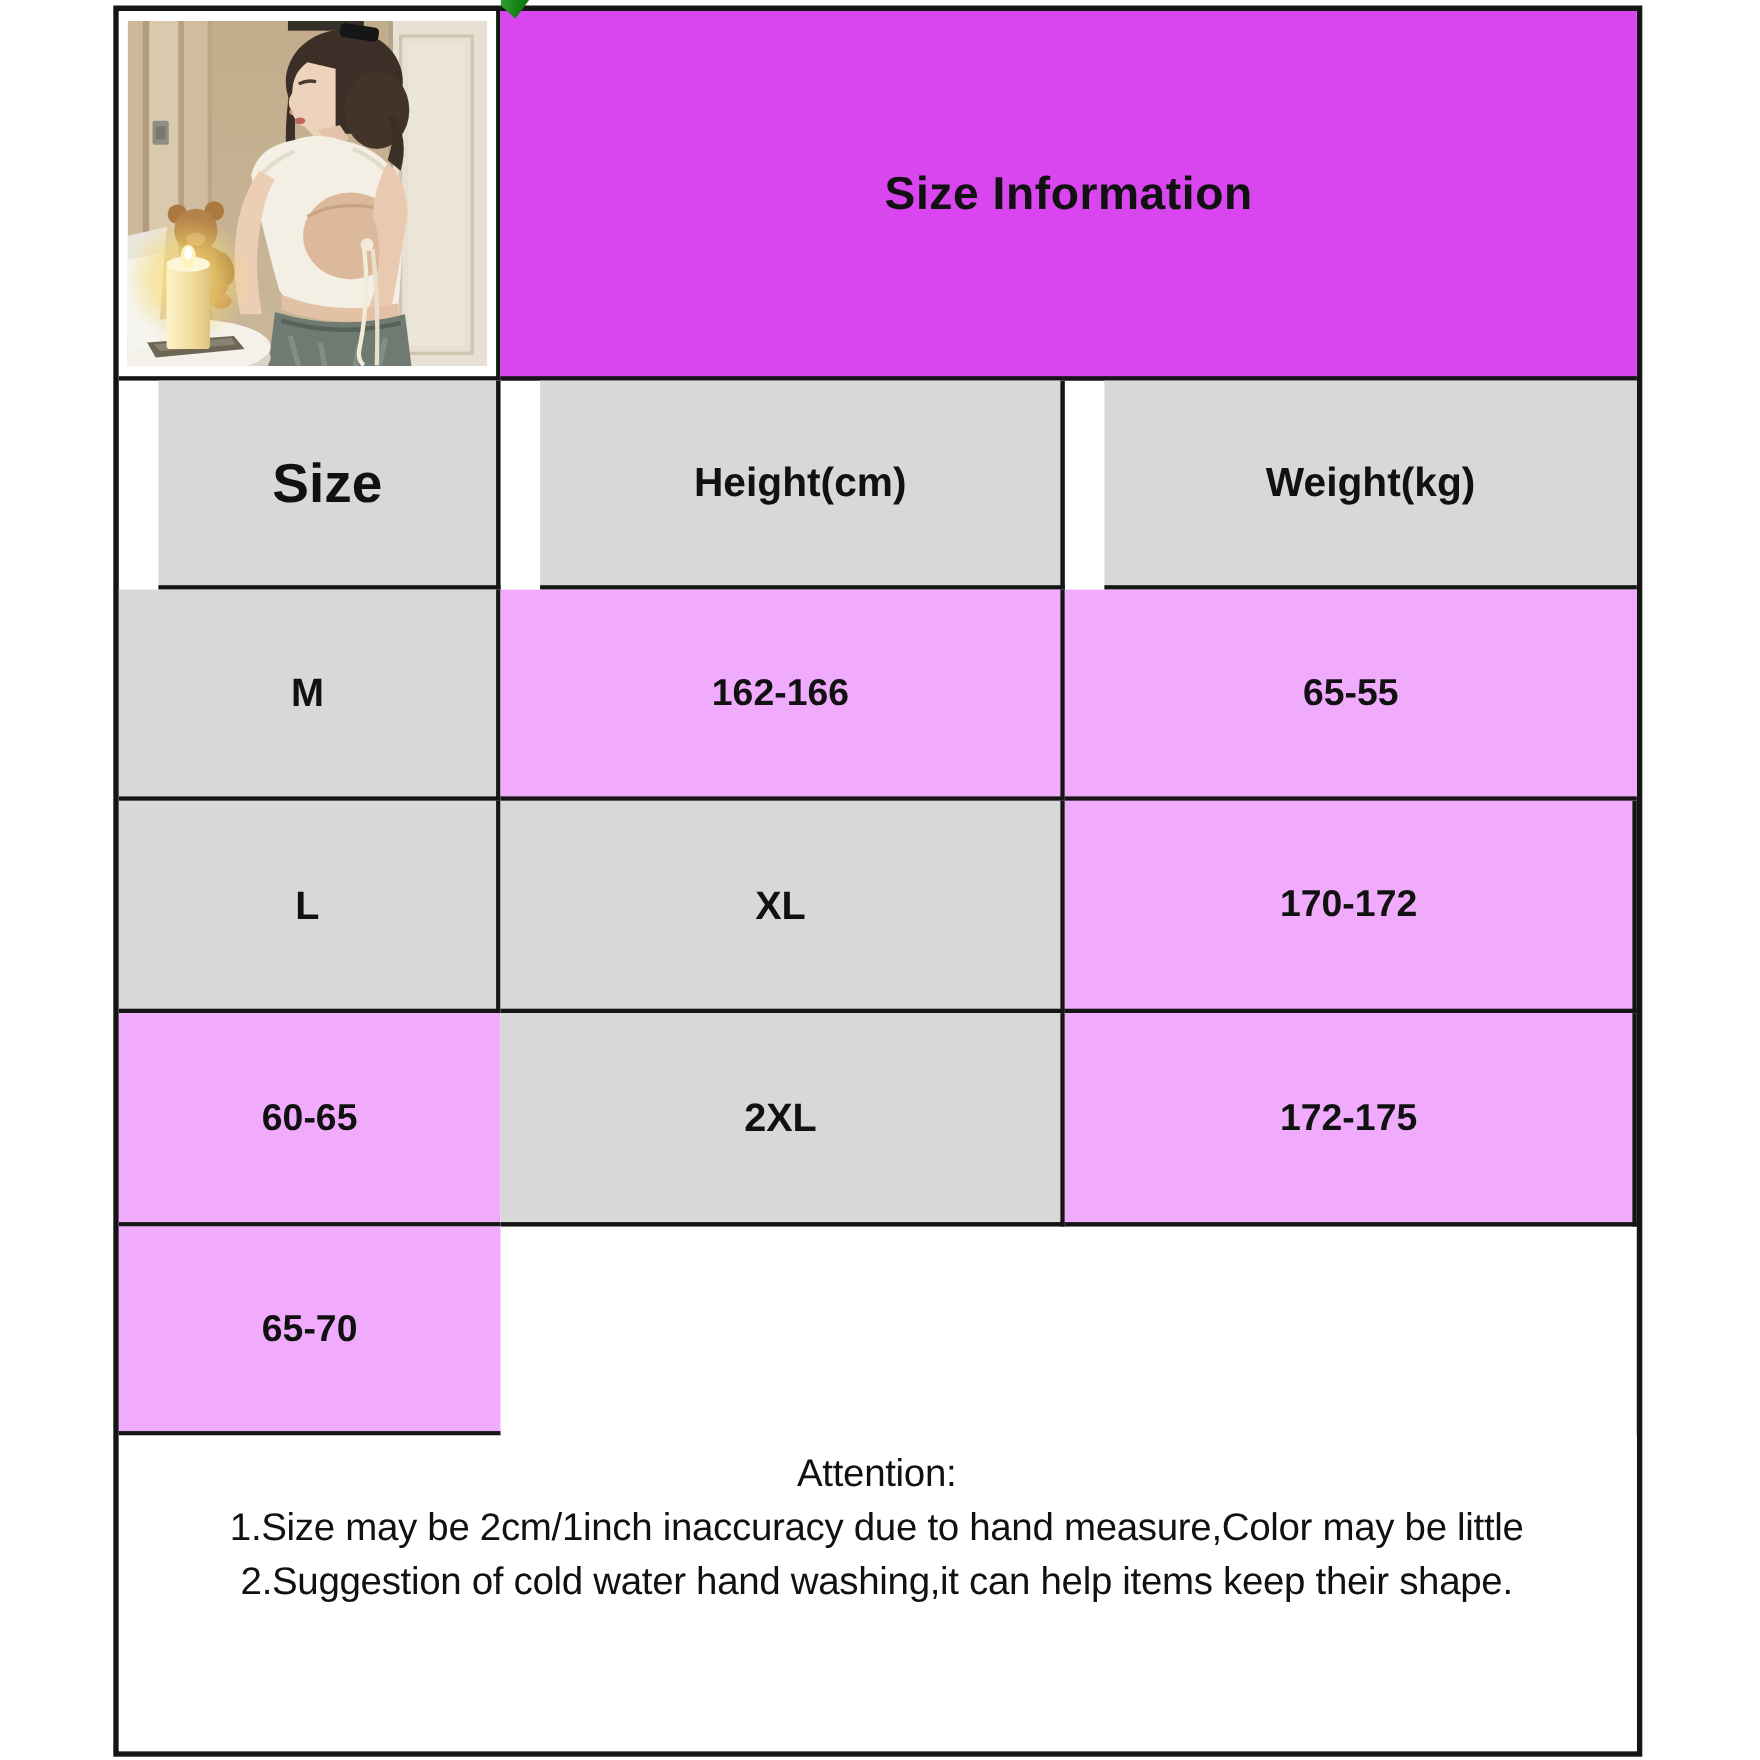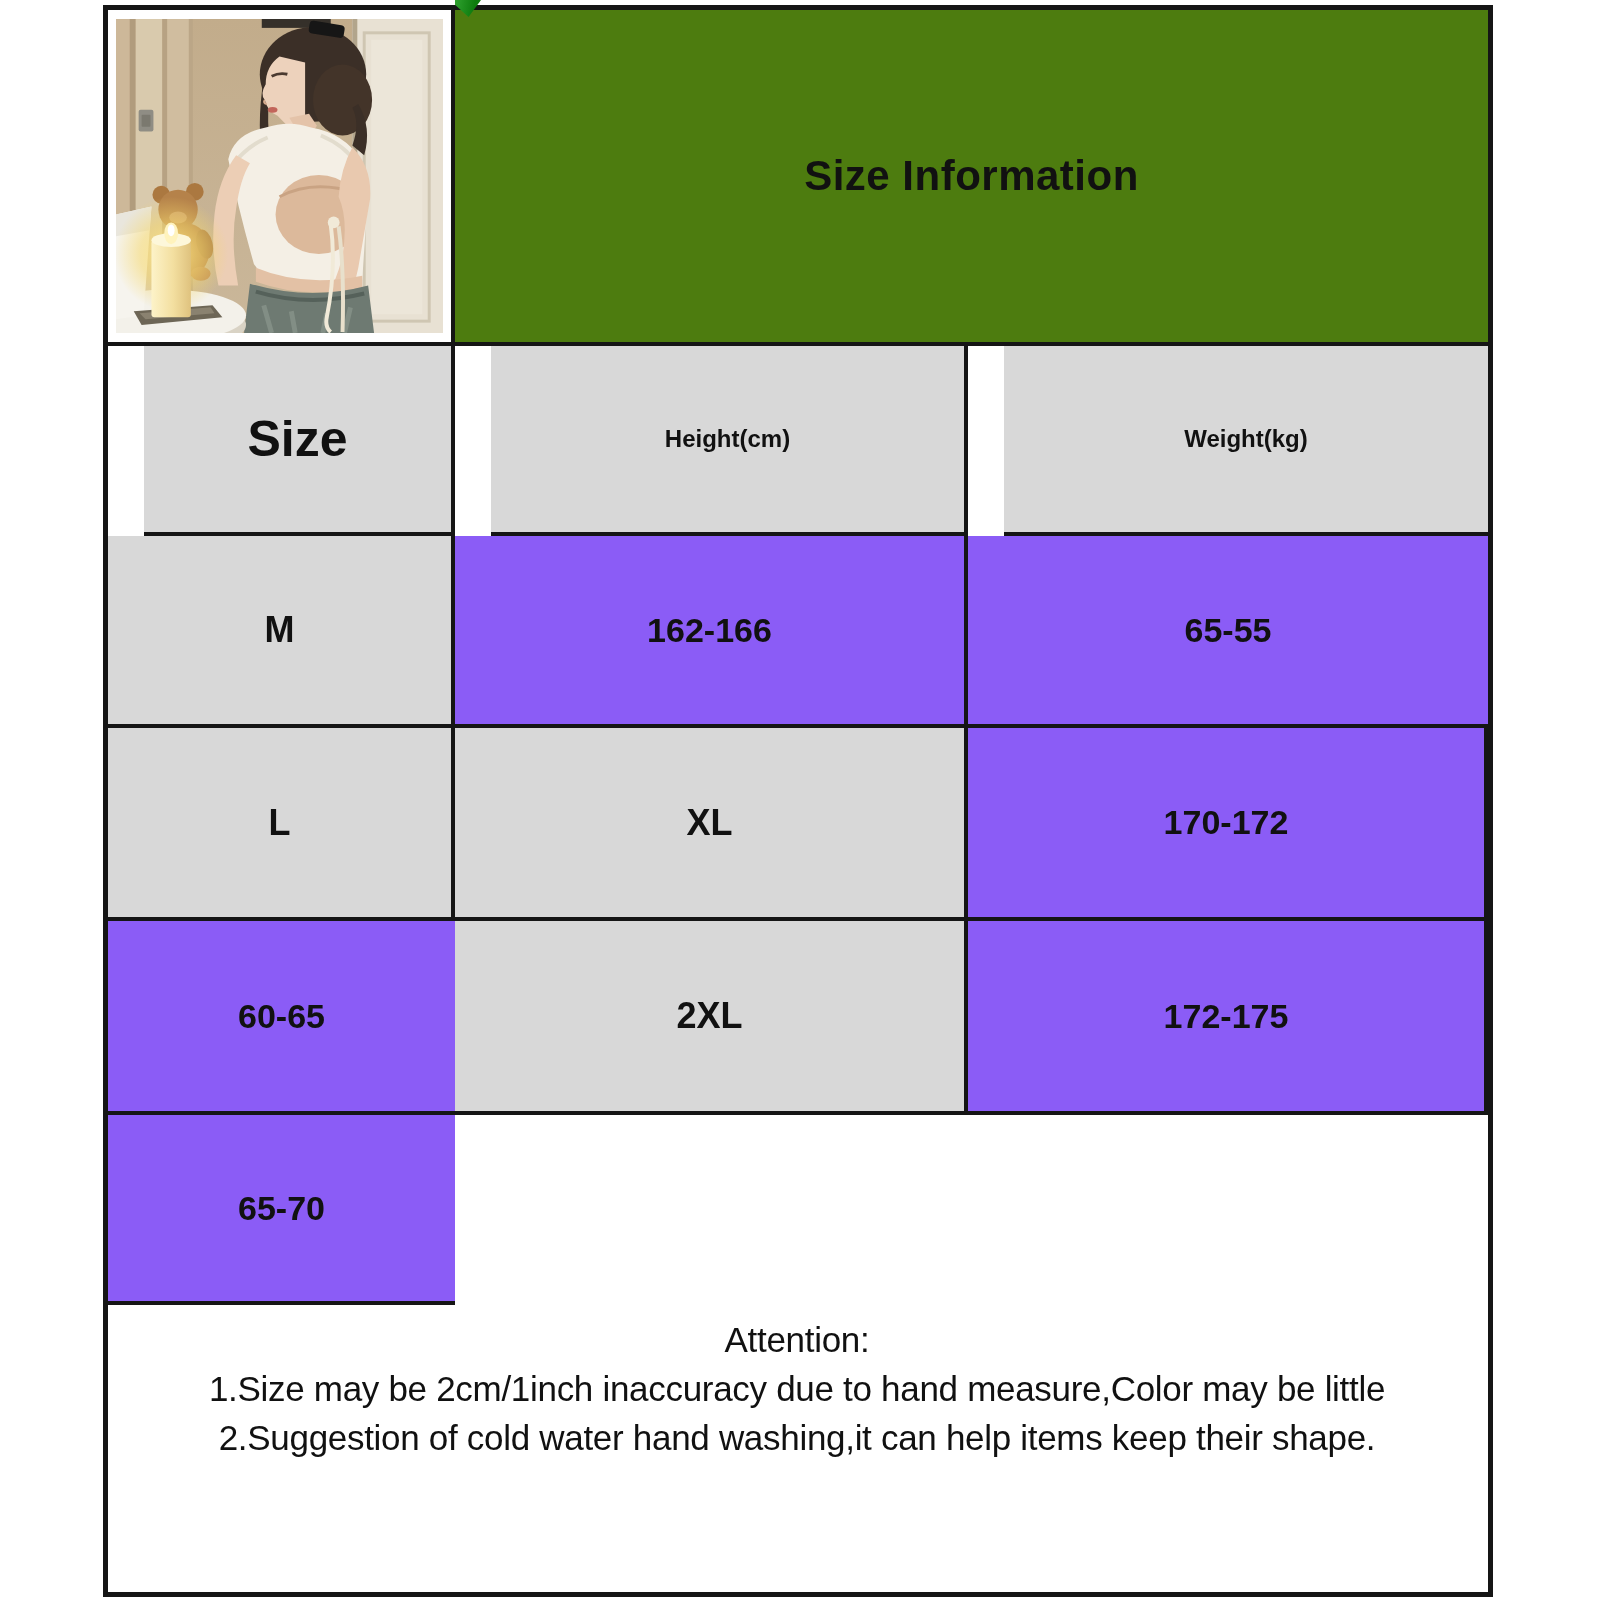--- a/index.html
+++ b/index.html
@@ -18,29 +18,29 @@
   }
   .cell{
     box-sizing:border-box;display:flex;align-items:center;justify-content:center;
     border-right:4px solid #151515;border-bottom:4px solid #151515;
   }
   .last-col{border-right:none;}
   
   .photo-cell{background:#ffffff;padding:9px 8px;align-items:stretch;justify-content:stretch;}
   .photo-box{width:100%;height:100%;overflow:hidden;}
   .photo-box svg{display:block;width:100%;height:100%;}
-  .title-cell{grid-column:2 / 4;background:#4d7c0f;border-right:none;}
+  .title-cell{grid-column:2 / 4;background:#d946ef;border-right:none;}
   .title-text{font-size:42px;font-weight:700;letter-spacing:0.5px;}
   
   .hdr{background:#d8d8d8;margin-left:36px;}
   .size-hdr{font-size:50px;font-weight:700;}
-  .col-hdr{font-size:24px;font-weight:700;}
+  .col-hdr{font-size:37px;font-weight:700;}
   
   .rowlabel{background:#d8d8d8;font-size:36px;font-weight:700;}
-  .val{background:#8b5cf6;font-size:34px;font-weight:700;}
+  .val{background:#f0abfc;font-size:34px;font-weight:700;}
   
   .attention{
     grid-column:1 / 4;border-right:none;border-bottom:none;background:#ffffff;
     display:block;padding:10px 14px 0 12px;box-sizing:border-box;
   }
   .attention p{margin:0;font-size:35px;font-weight:400;line-height:1.40;letter-spacing:-0.3px;text-align:center;}
   
   .green-marker{
     position:absolute;left:455px;top:0;width:26px;height:17px;z-index:5;
     background:linear-gradient(100deg,#2fa12f 0%,#0e7c0e 70%);

